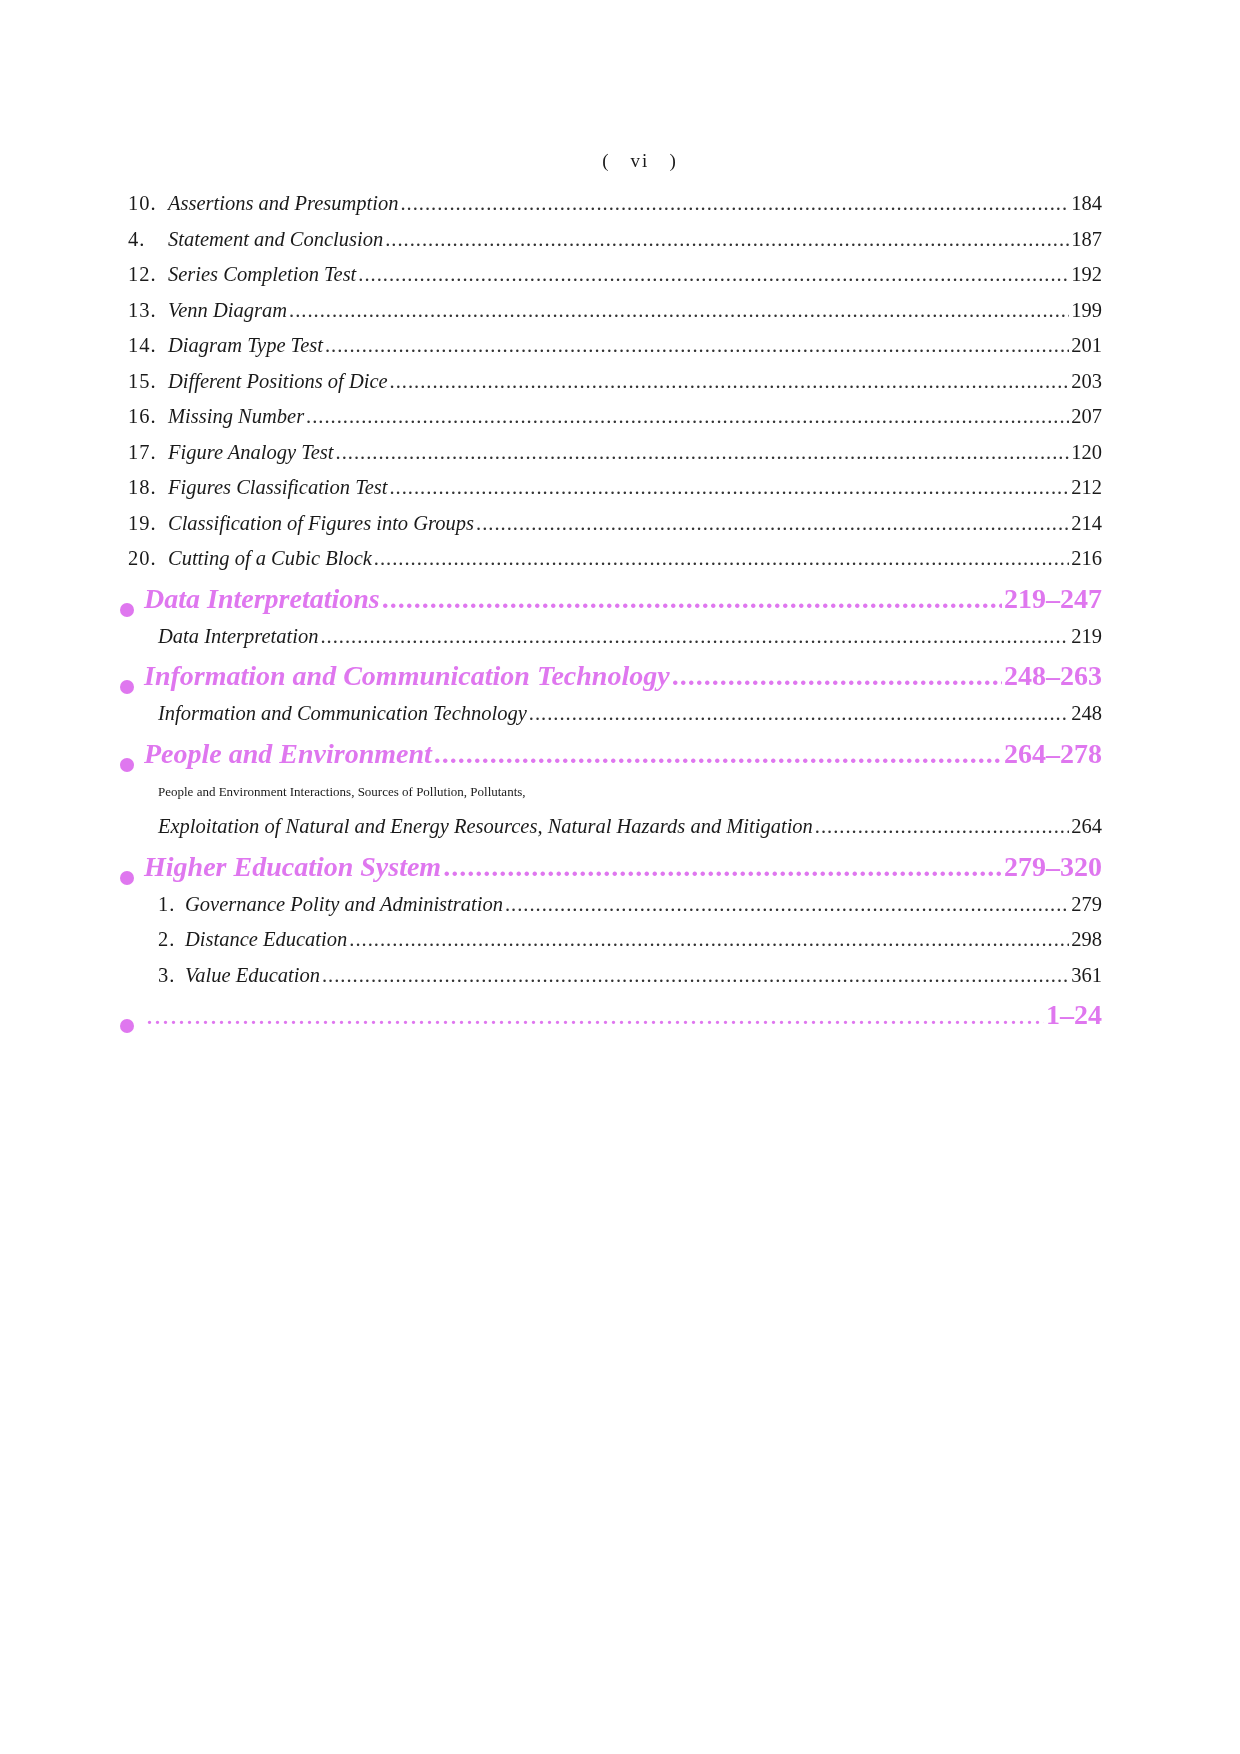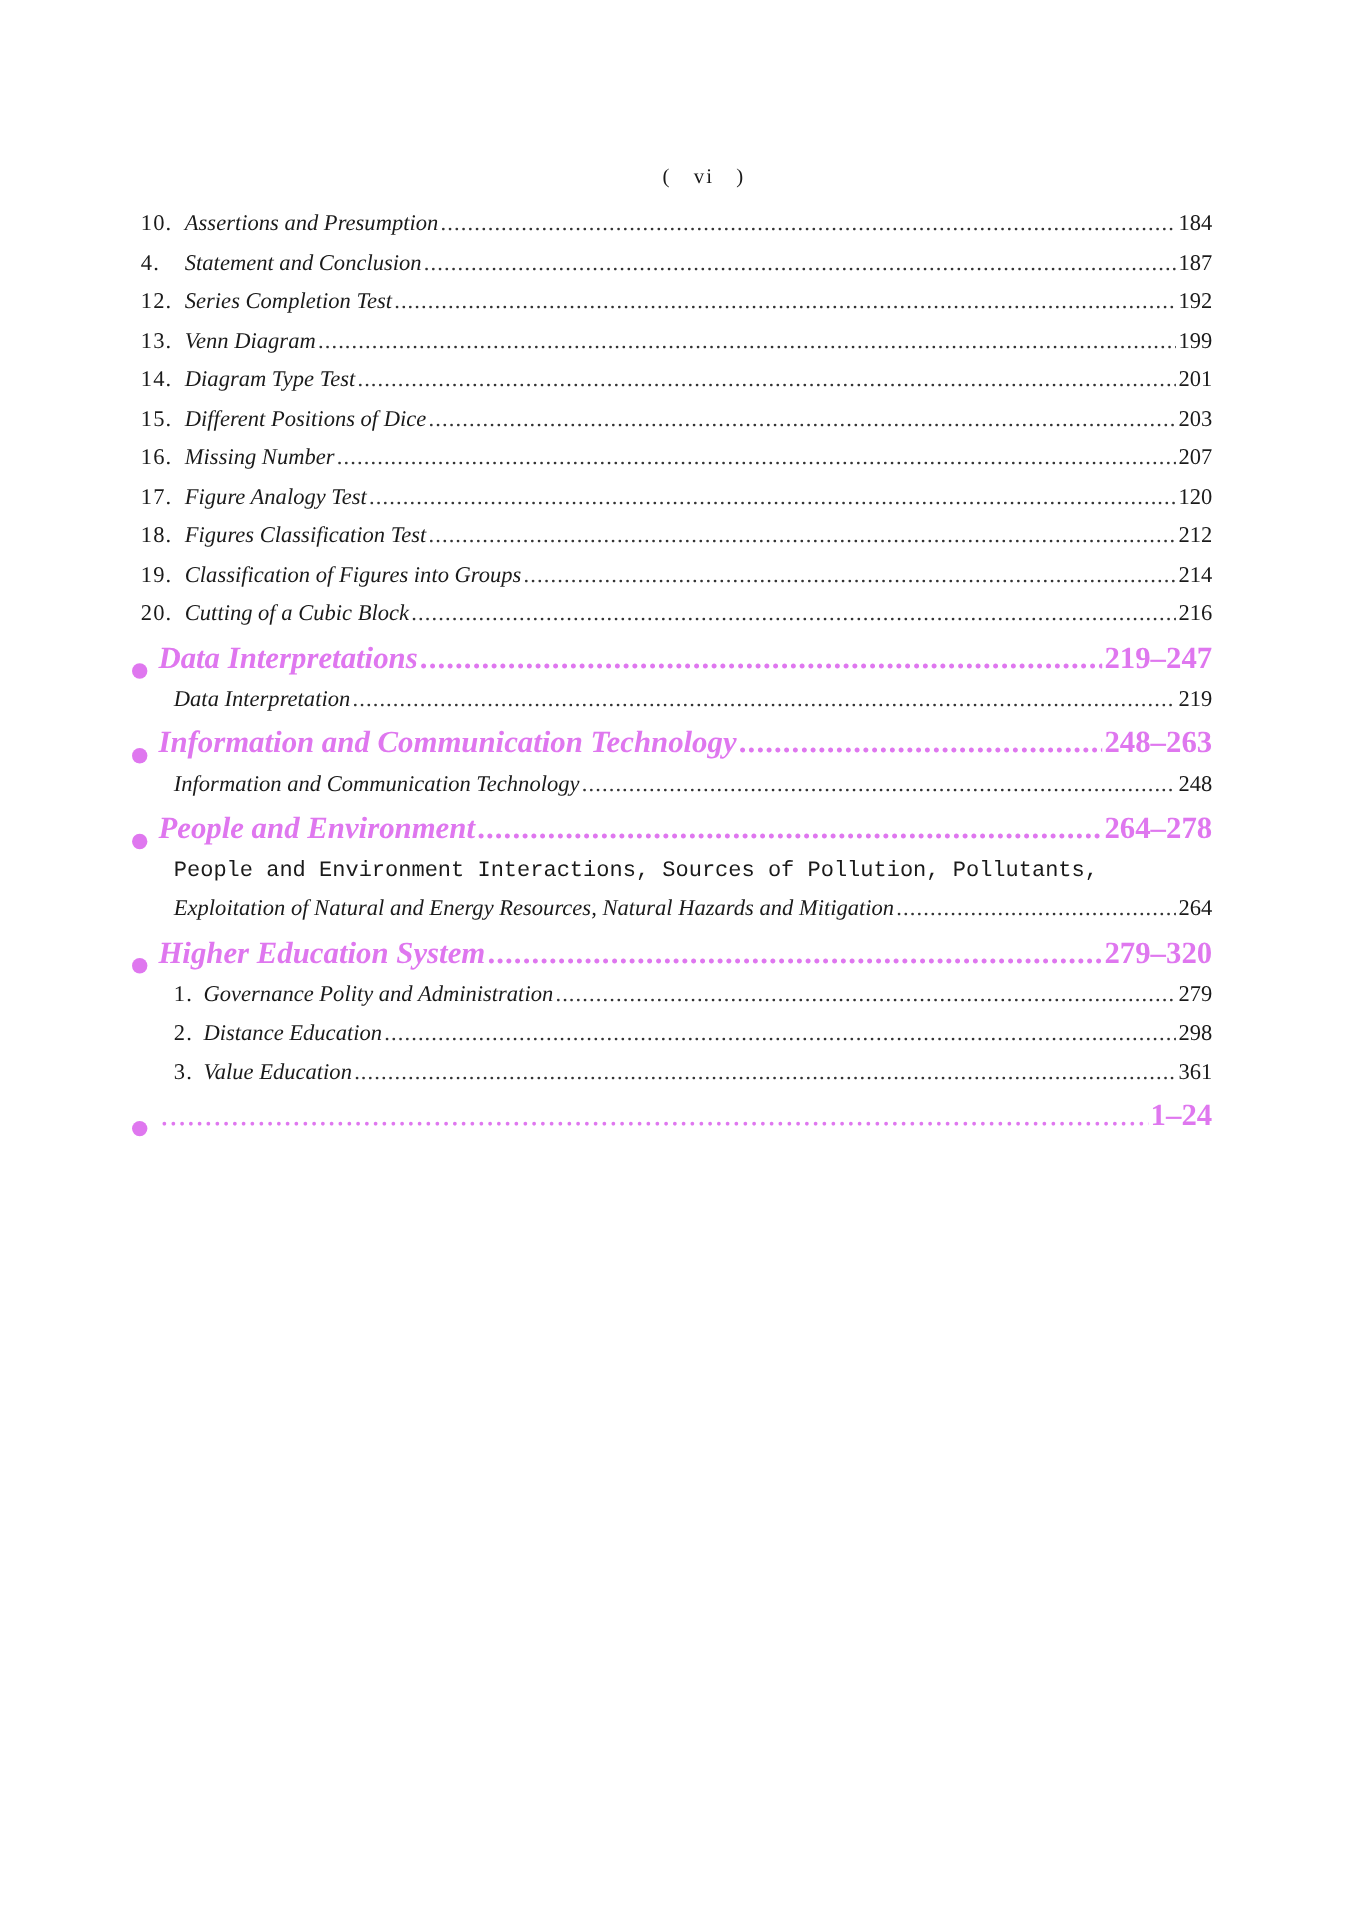--- a/index.html
+++ b/index.html
@@ -17,21 +17,21 @@
                  letter-spacing: 1px; color: #333; }
   .row .page { flex: none; text-align: right; }
   .row.indent { padding-left: 30px; }
   .row.sub2 { padding-left: 30px; }
   .row.sub2 .num { width: 27px; }
   .section { height: 40px; line-height: 40px; font-weight: bold; font-size: 28px; color: #df77ef; padding-top: 2px; }
   .section .bullet { width: 14px; height: 14px; border-radius: 50%; background: #df77ef;
                      flex: none; margin-right: 10px; margin-left: -8px; transform: translateY(-2px); display: inline-block; }
   .section .leader { color: #df77ef; font-weight: bold; }
   .section.light .leader { font-weight: normal; }
-  .plain { height: 35.5px; line-height: 35.5px; font-size: 20px; padding-left: 30px; white-space: nowrap; font-family: Liberation Mono, monospace; }
+  .plain { height: 35.5px; line-height: 35.5px; font-size: 13px; padding-left: 30px; white-space: nowrap; }
 </style>
 </head>
 <body>
 
 <div class="page-num">
   <span>(</span><span>vi</span><span>)</span>
 </div>
 
 <div class="toc">
 

